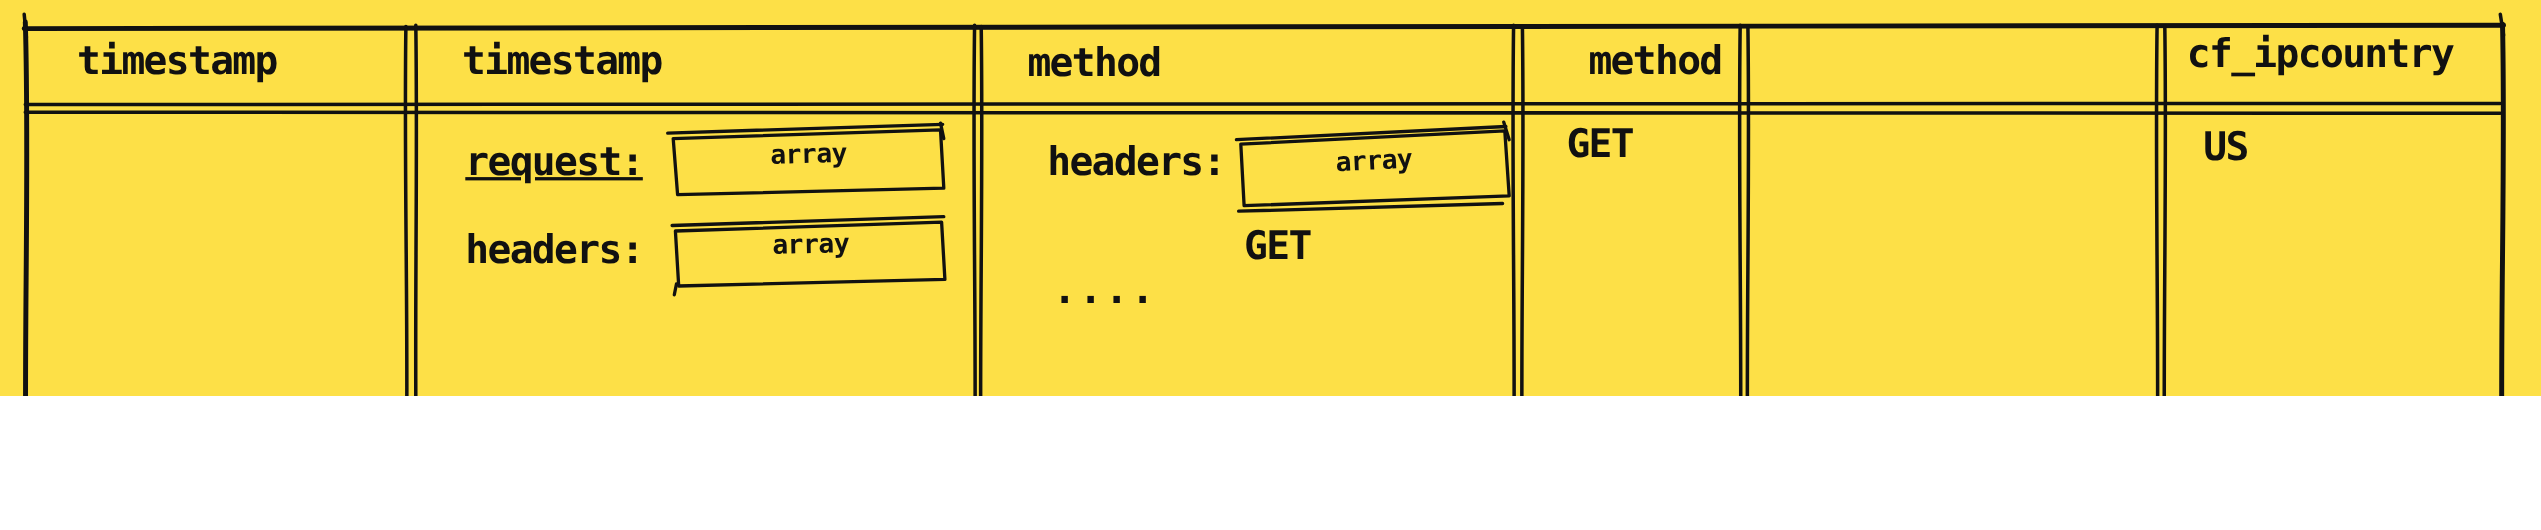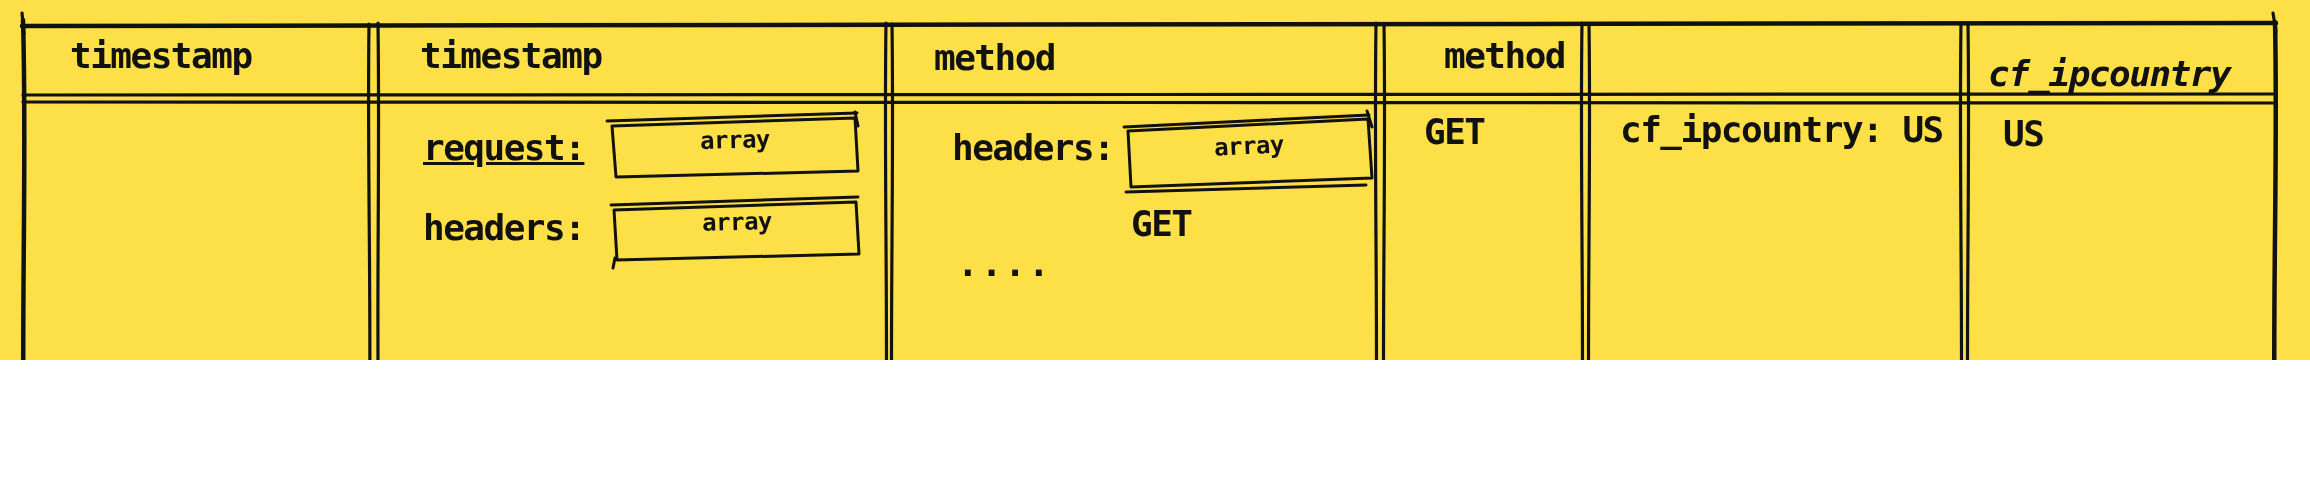--- a/index.html
+++ b/index.html
@@ -96,32 +96,31 @@
       <path class="chip" d="M 1124 127 L 1369 115"></path>
       <path class="chip" d="M 1126 192 L 1366 185"></path>
       <path class="chip" d="M 1367 111 L 1372 127"></path>
     </g>
   </svg>
 
   <div class="t hdr" style="left:70px;   top:38px;">timestamp</div>
   <div class="t hdr" style="left:420px;  top:38px;">timestamp</div>
   <div class="t hdr" style="left:934px;  top:40px;">method</div>
   <div class="t hdr" style="left:1444px; top:38px;">method</div>
-  <div class="t hdr" style="left:1988px; top:56px;font-style:italic;">cf_ipcountry</div>
+  <div class="t hdr" style="left:1988px; top:32px;">cf_ipcountry</div>
 
 
   <div class="t" style="left:423px; top:130px;text-decoration:underline;">request:</div>
   <div class="t array-label" style="left:665px; top:128px; transform:rotate(-1.5deg);">array</div>
   <div class="t" style="left:423px; top:210px;">headers:</div>
   <div class="t array-label" style="left:667px; top:210px; transform:rotate(-1.2deg);">array</div>
 
   <div class="t" style="left:952px; top:130px;">headers:</div>
   <div class="t array-label" style="left:1179px; top:134px; transform:rotate(-2.8deg);">array</div>
   <div class="t" style="left:1131px; top:206px;">GET</div>
   <div class="t dots" style="left:957px; top:246px;">....</div>
 
   <div class="t" style="left:1424px; top:114px;">GET</div>
 
-  <div class="t" style="left:1620px; top:112px;">cf_ipcountry: US</div>
 
   <div class="t" style="left:2003px; top:116px;">US</div>
 
 </div>
 
 </body></html>

